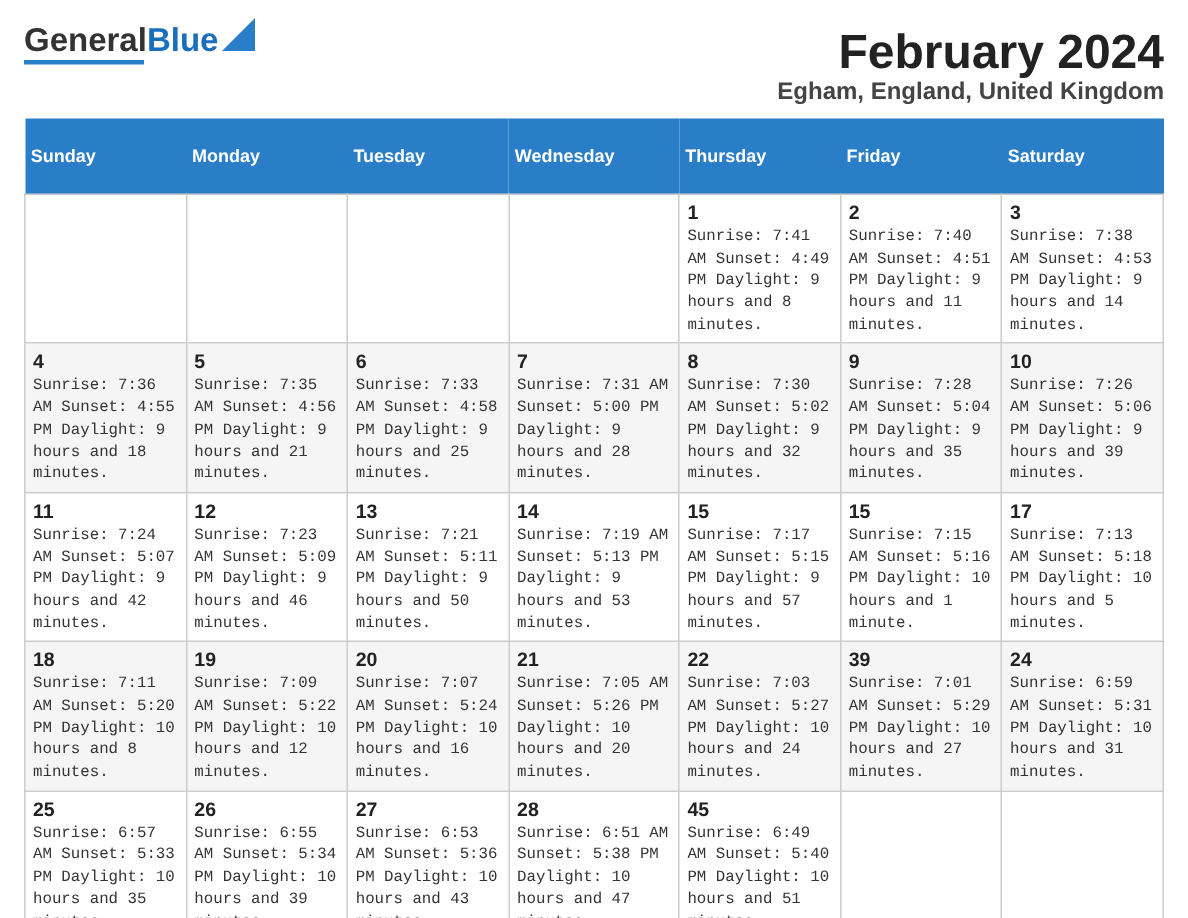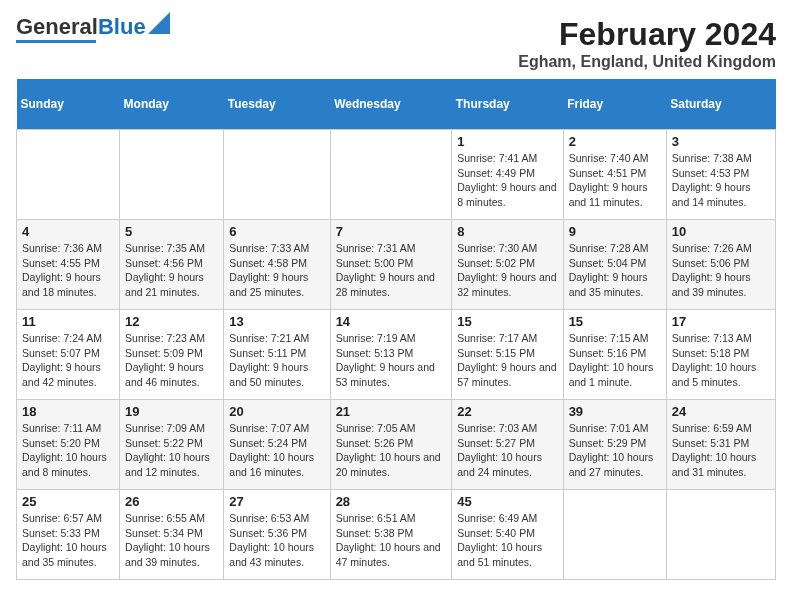--- a/index.html
+++ b/index.html
@@ -70,20 +70,21 @@
     .day-num {
       font-weight: bold;
       font-size: 13px;
       margin-bottom: 2px;
       color: #222;
     }
     .day-detail {
       color: #333;
       font-size: 10.5px;
       line-height: 1.4;
+      font-family: Liberation Mono, monospace;
     }
     .empty { background: #fff !important; }
   </style>
 </head>
 <body>
 
 <div class="header">
   <div class="logo">
     <div style="display:flex;align-items:flex-start;">
       <span class="logo-text">

